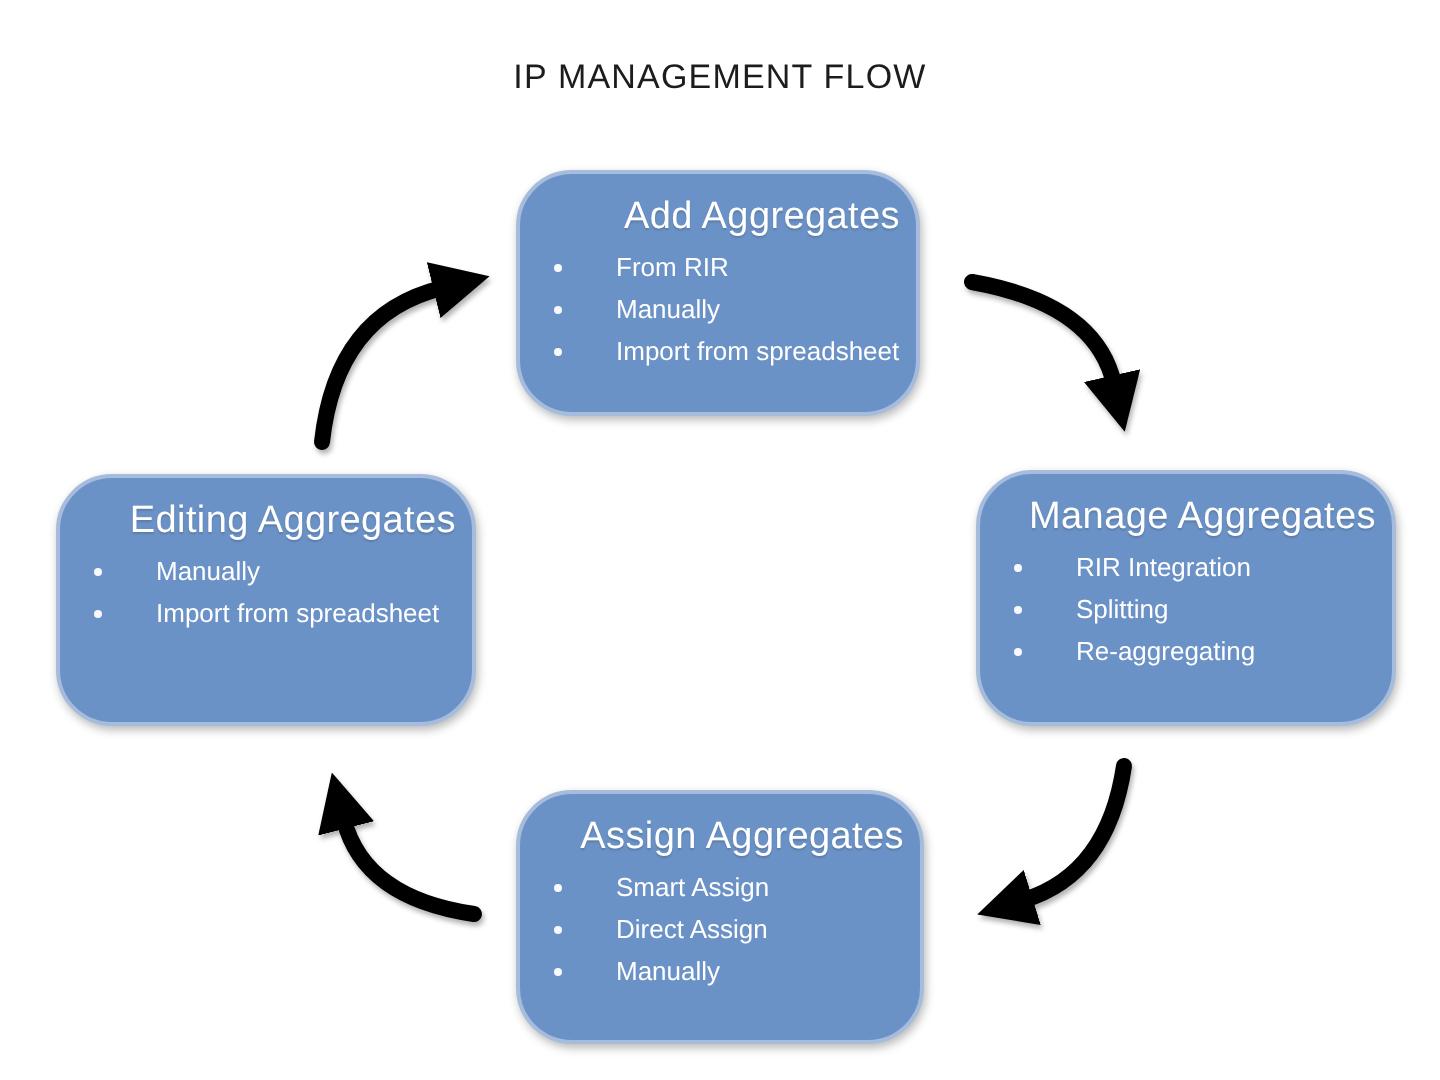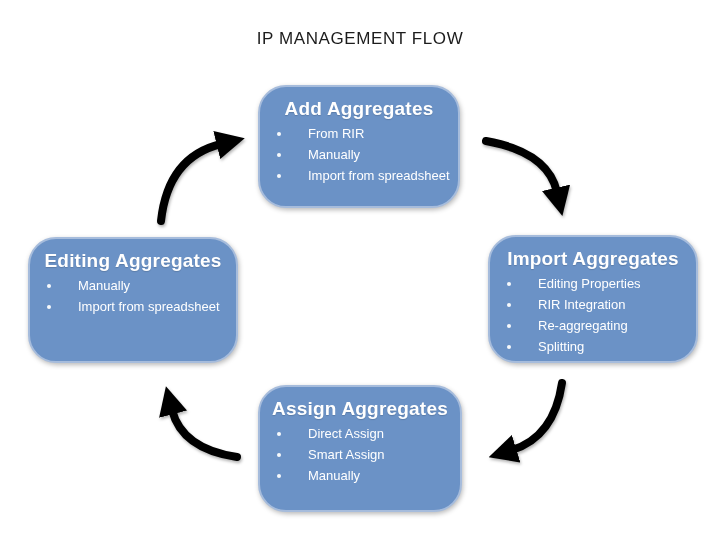--- a/index.html
+++ b/index.html
@@ -13,33 +13,33 @@
     color:#1c1c1c; font-weight:400;
   }
   .arrow-layer { position:absolute; left:0; top:0; z-index:1; pointer-events:none; }
   .node {
     position:absolute; z-index:2; box-sizing:border-box;
     background:#6B92C6; border:2px solid #A6BCDC; border-radius:28px;
     color:#ffffff; box-shadow:1px 2px 5px rgba(0,0,0,0.28);
     padding-top:11px;
   }
   .node-title {
-    text-align:center; font-size:19px; font-weight:bold;
+    text-align:right; font-size:19px; font-weight:normal;
     margin:0 8px 7px 8px; letter-spacing:0.2px;
     text-shadow:0 1px 1px rgba(0,0,0,0.15);
   }
   .rows { display:flex; flex-direction:column; gap:8px; }
   .row { display:flex; align-items:center; font-size:13px; line-height:13px;text-align:right; }
   .dot {
     width:4px; height:4px; border-radius:50%; background:#ffffff;
     margin-left:17px; margin-right:27px; flex:none; opacity:0.95;
   }
   .node-add    { left:258px; top:85px;  width:202px; height:123px; }
   .node-manage { left:488px; top:235px; width:210px; height:128px; }
-  .node-assign { left:258px; top:385px; width:204px; height:127px; }
+  .node-assign { left:258px; top:395px; width:204px; height:127px; }
   .node-delete { left:28px;  top:237px; width:210px; height:126px; }
 </style>
 </head>
 <body>
 
 <div class="stage">
 
   <div class="page-title">IP MANAGEMENT FLOW</div>
 
   <svg class="arrow-layer" width="720" height="540" viewBox="0 0 720 540">
@@ -71,51 +71,47 @@
         <span>Manually</span>
       </div>
       <div class="row">
         <span class="dot"></span>
         <span>Import from spreadsheet</span>
       </div>
     </div>
   </div>
 
   <div class="node node-manage">
-    <div class="node-title">Import Aggregates</div>
+    <div class="node-title">Manage Aggregates</div>
     <div class="rows">
-      <div class="row">
-        <span class="dot"></span>
-        <span>Editing Properties</span>
-      </div>
       <div class="row">
         <span class="dot"></span>
         <span>RIR Integration</span>
       </div>
       <div class="row">
         <span class="dot"></span>
-        <span>Re-aggregating</span>
+        <span>Splitting</span>
       </div>
       <div class="row">
         <span class="dot"></span>
-        <span>Splitting</span>
+        <span>Re-aggregating</span>
       </div>
     </div>
   </div>
 
   <div class="node node-assign">
     <div class="node-title">Assign Aggregates</div>
     <div class="rows">
       <div class="row">
         <span class="dot"></span>
-        <span>Direct Assign</span>
+        <span>Smart Assign</span>
       </div>
       <div class="row">
         <span class="dot"></span>
-        <span>Smart Assign</span>
+        <span>Direct Assign</span>
       </div>
       <div class="row">
         <span class="dot"></span>
         <span>Manually</span>
       </div>
     </div>
   </div>
 
   <div class="node node-delete">
     <div class="node-title">Editing Aggregates</div>

